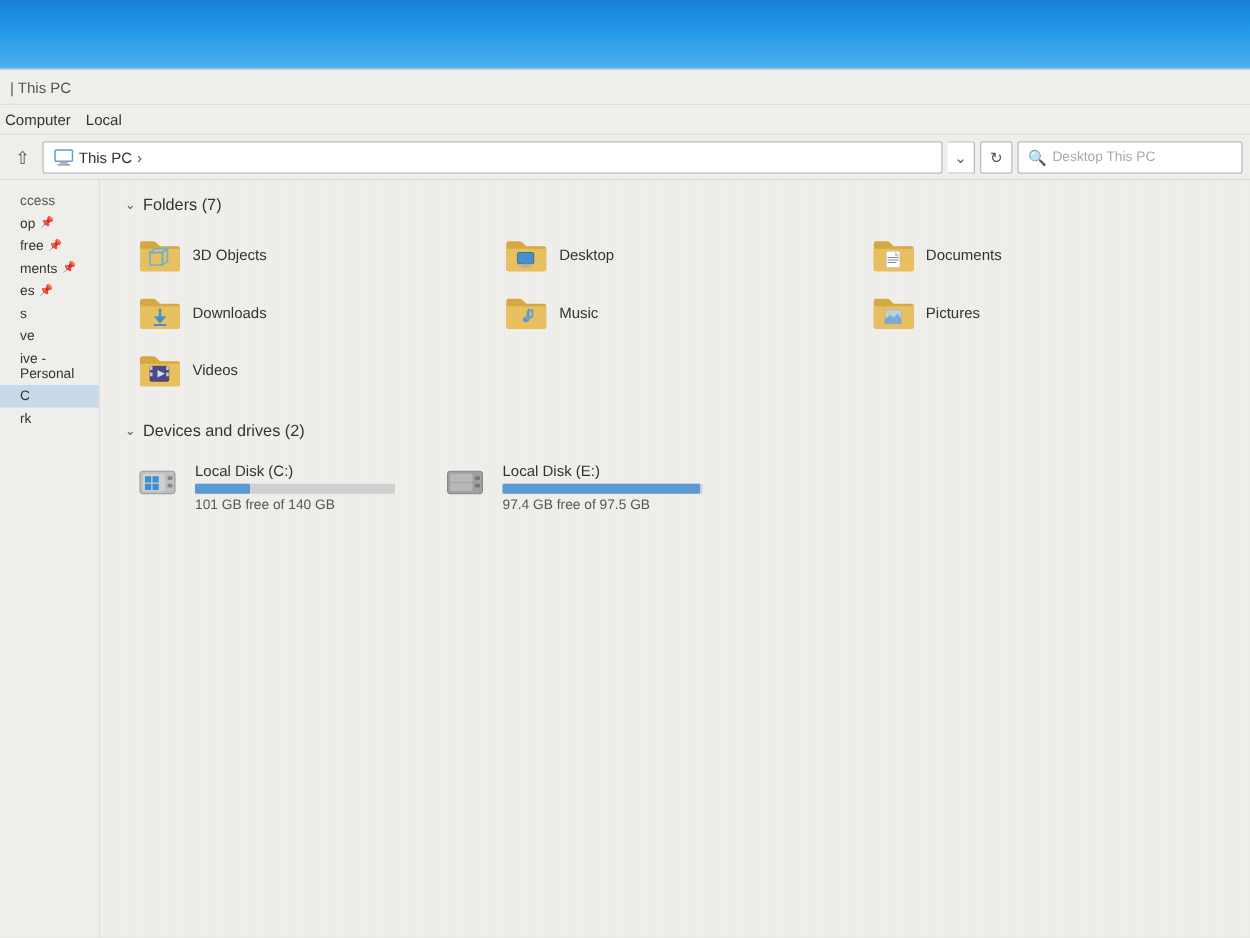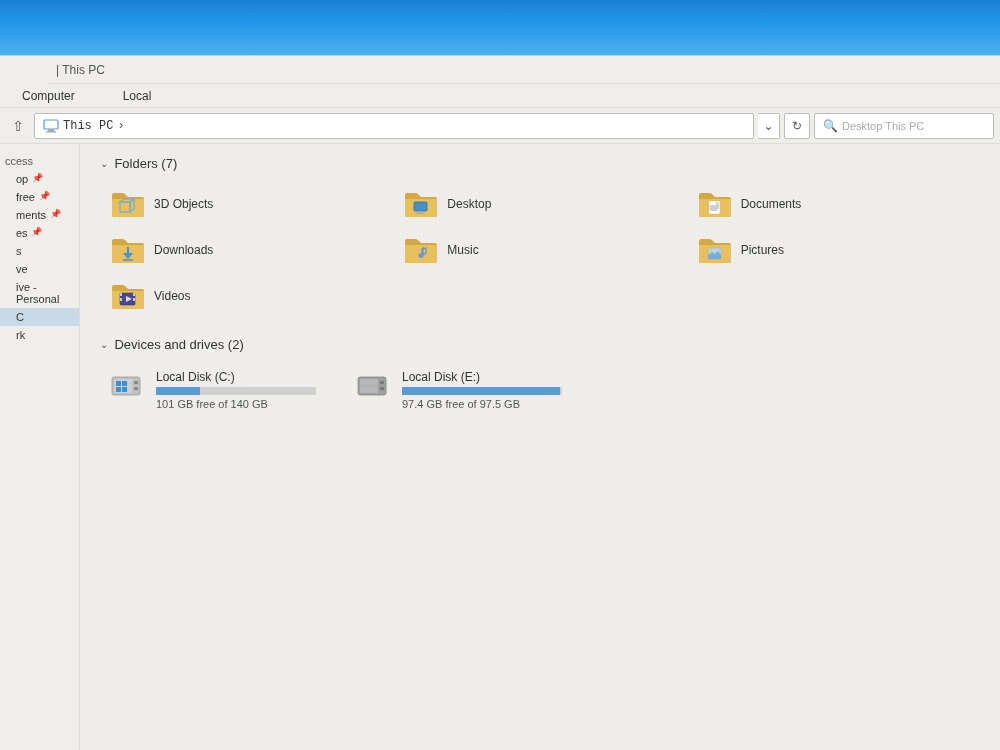--- a/index.html
+++ b/index.html
@@ -34,35 +34,34 @@
     
     .title-bar {
       height: 28px;
       background: #f0eeeb;
       display: flex;
       align-items: center;
       padding: 0 8px;
       border-bottom: 1px solid #ddd;
       font-size: 12px;
       color: #333;
-      margin-left: 48px;
     }
 
     
     .menu-bar {
       height: 24px;
       background: #f0eeeb;
       display: flex;
       align-items: center;
       padding: 0 0px;
       border-bottom: 1px solid #ddd;
       gap: 4px;
     }
     .menu-item {
-      padding: 2px 22px;
+      padding: 2px 4px;
       cursor: pointer;
       border-radius: 2px;
       color: #333;
       font-size: 12px;
     }
 
     
     .address-bar {
       height: 36px;
       background: #f0eeeb;
@@ -147,21 +146,21 @@
     .sidebar {
       width: 80px;
       background: #f0eeeb;
       border-right: 1px solid #ddd;
       padding: 8px 0;
       overflow-y: auto;
     }
     .sidebar-section {
       font-size: 11px;
       color: #333;
-      padding: 3px 5px;
+      padding: 3px 16px;
       cursor: pointer;
     }
     .sidebar-item {
       font-size: 11px;
       color: #333;
       padding: 3px 8px 3px 16px;
       cursor: pointer;
       display: flex;
       align-items: flex-start;
       gap: 4px;
@@ -296,21 +295,21 @@
   </div>
 
   <div class="menu-bar">
     <div class="menu-item">Computer</div>
     <div class="menu-item">Local</div>
   </div>
 
   <div class="address-bar">
     <button class="nav-btn">⇧</button>
     <div class="address-path">
-      <span style="display:flex;gap:4px;font-family:Liberation Mono, monospace;">
+      <span style="display:flex;gap:4px;">
 
         <svg width="16" height="14" viewBox="0 0 16 14">
           <rect x="1" y="1" width="14" height="9" rx="1" fill="none" stroke="#5b9bd5" stroke-width="1.2"></rect>
           <rect x="5" y="10" width="6" height="2" fill="#aaa"></rect>
           <rect x="3" y="12" width="10" height="1.5" rx="0.5" fill="#aaa"></rect>
         </svg>
         <span style="font-size:12px;color:#333;">This PC</span>
         <span style="color:#555;">›</span>
       </span>
     </div>

